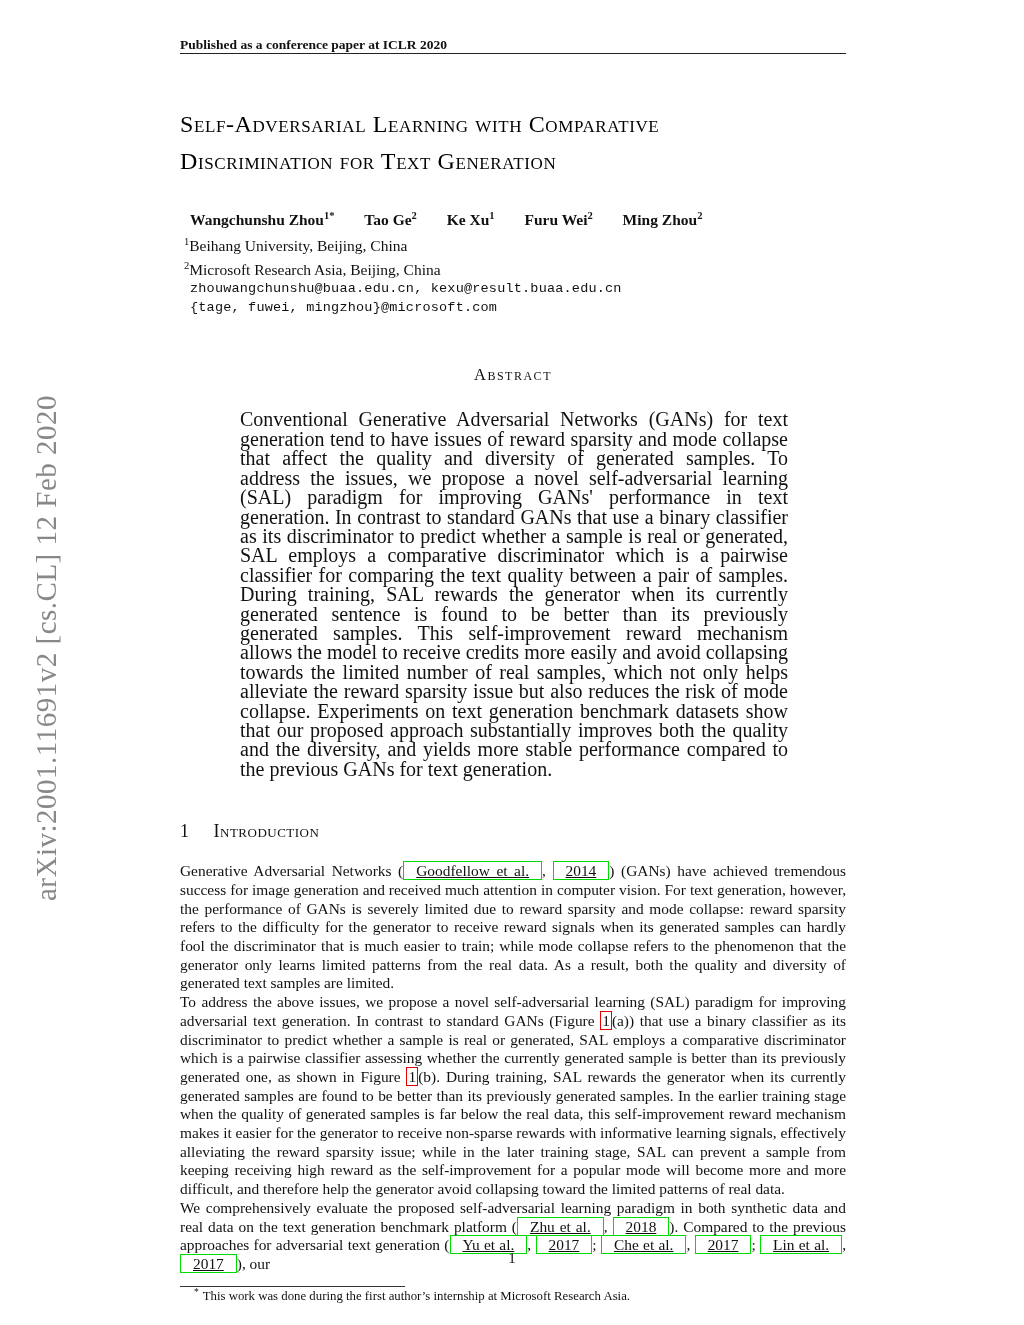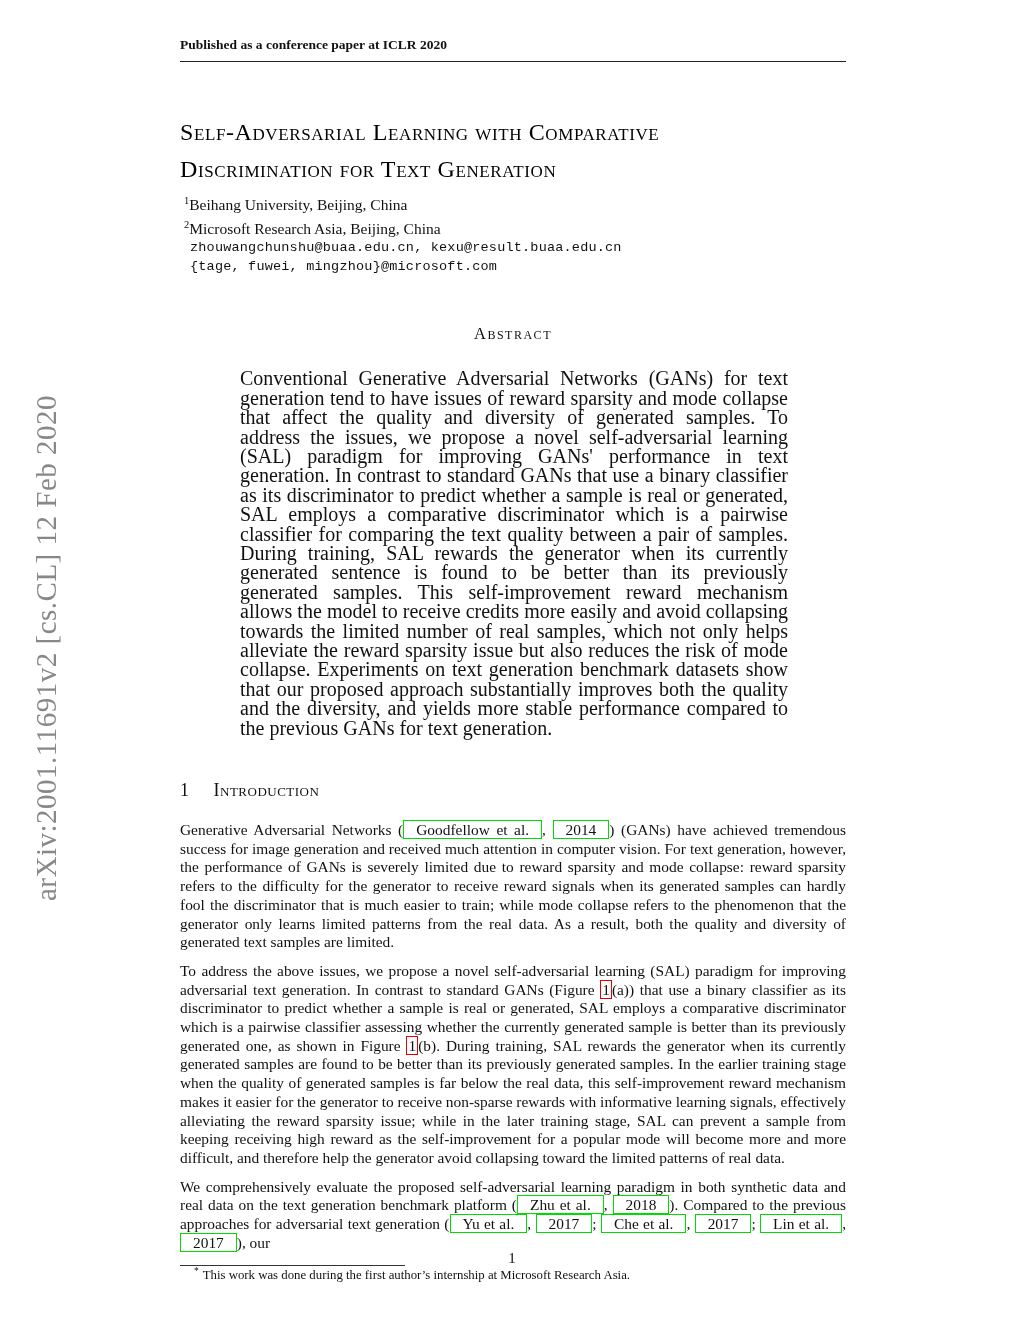--- a/index.html
+++ b/index.html
@@ -10,21 +10,21 @@
     overflow:hidden; margin:0 auto;
   }
   .arxiv-strip {
     position:absolute; left:46px; top:648px;
     transform:translate(-50%,-50%) rotate(-90deg);
     white-space:nowrap; font-size:29px; color:#888888; letter-spacing:0.5px;
   }
   .content { position:absolute; left:180px; top:0; width:666px; }
   .running-header {
     margin-top:37px; font-weight:bold; font-size:13.5px;
-    padding-bottom:8px; border-bottom:1.3px solid #222;
+    border-bottom:1.3px solid #222;
   }
   .title {
     margin-top:52px; font-variant:small-caps; font-weight:normal;
     font-size:24px; line-height:37px; letter-spacing:0.6px; color:#000;
   }
   .authors { margin-top:30px; margin-left:10px; font-size:15.5px; }
   .author { font-weight:bold; margin-right:26px; }
   .author sup, .affil sup { font-size:10.5px; font-weight:normal; }
   .author sup { font-weight:bold; }
   .affils { margin-top:3px; margin-left:4px; }
@@ -36,23 +36,23 @@
   .abstract-heading {
     margin-top:48px; text-align:center; font-variant:small-caps;
     font-size:16.5px; letter-spacing:1.5px;
   }
   .abstract-body {
     margin-top:25px; margin-left:60px; width:548px;
     text-align:justify; font-size:20px; line-height:19.4px;
   }
   .section-heading { margin-top:42px; font-size:18px; font-variant:small-caps; letter-spacing:0.5px; }
   .section-number { margin-right:24px; font-variant:normal; }
-  .para { margin-top:10px; text-align:justify; font-size:15.4px; line-height:18.7px; }
+  .para { text-align:justify; font-size:15.4px; line-height:18.7px; }
   .para.first { margin-top:20px; }
-  .citebox  { border:1.5px solid #00dc00; padding:0 12px; }
+  .citebox  { border:1.5px solid #00dc00; padding:0 12px;text-decoration:underline; }
   .figrefbox{ border:1.5px solid #e60000; padding:0 1px; }
   .footnote-block { margin-top:12px; }
   .footnote-rule { width:225px; border:0; border-top:1.2px solid #333; }
   .footnote-text { margin-left:14px; font-size:12.8px; }
   .footnote-text sup { font-size:9.5px; margin-right:4px; }
   .page-number { position:absolute; left:0; width:100%; top:1250px; text-align:center; font-size:15px; }
 </style>
 </head>
 <body>
 
@@ -62,20 +62,27 @@
 
   <div class="content">
 
     <div class="running-header">Published as a conference paper at ICLR 2020</div>
 
     <h1 class="title">
       <span style="display:block">Self-Adversarial Learning with Comparative</span>
       <span style="display:block">Discrimination for Text Generation</span>
     </h1>
 
+    <div class="authors">
+      <span class="author"><span>Wangchunshu Zhou</span><sup>1*</sup></span>
+      <span class="author"><span>Tao Ge</span><sup>2</sup></span>
+      <span class="author"><span>Ke Xu</span><sup>1</sup></span>
+      <span class="author"><span>Furu Wei</span><sup>2</sup></span>
+      <span class="author"><span>Ming Zhou</span><sup>2</sup></span>
+    </div>
 
     <div class="affils">
       <div class="affil"><sup>1</sup><span>Beihang University, Beijing, China</span></div>
       <div class="affil"><sup>2</sup><span>Microsoft Research Asia, Beijing, China</span></div>
     </div>
 
     <div class="emails">
       <div>zhouwangchunshu@buaa.edu.cn, kexu@result.buaa.edu.cn</div>
       <div>{tage, fuwei, mingzhou}@microsoft.com</div>
     </div>

